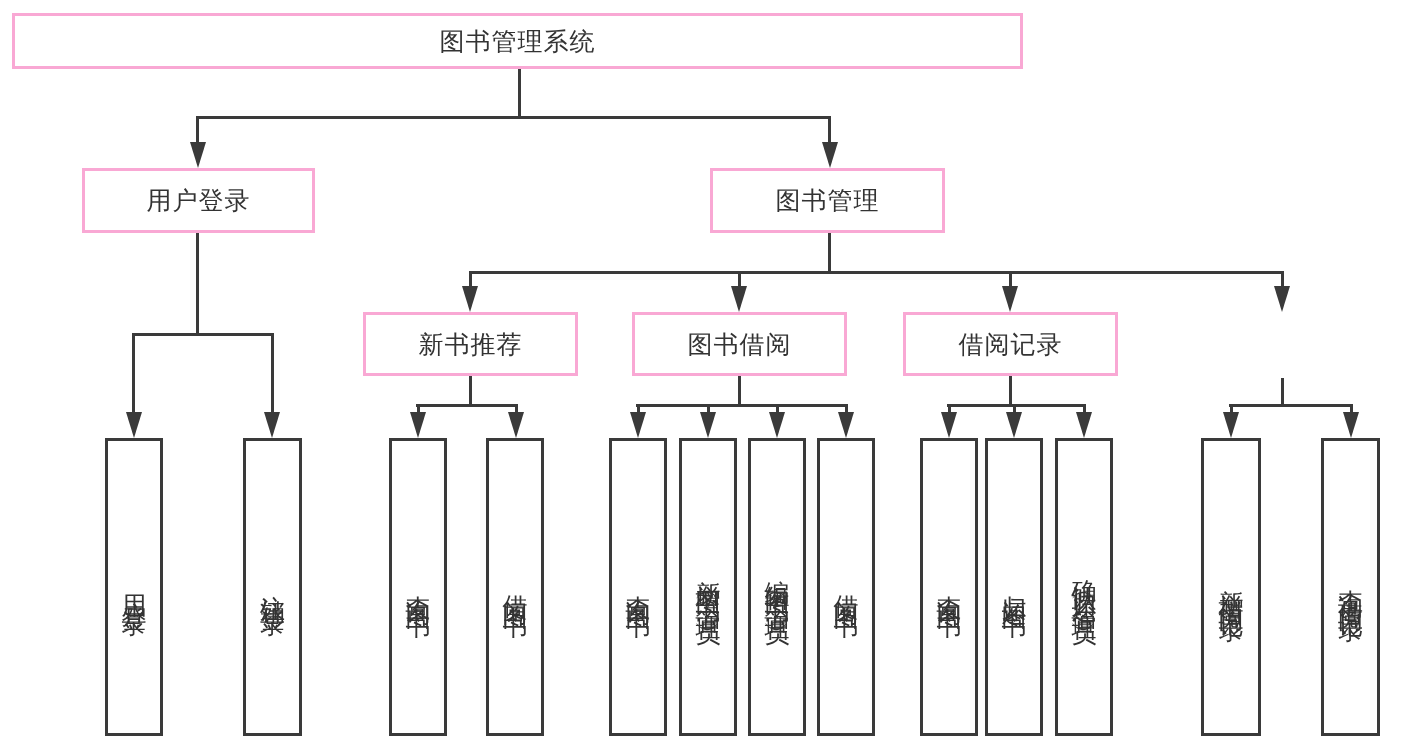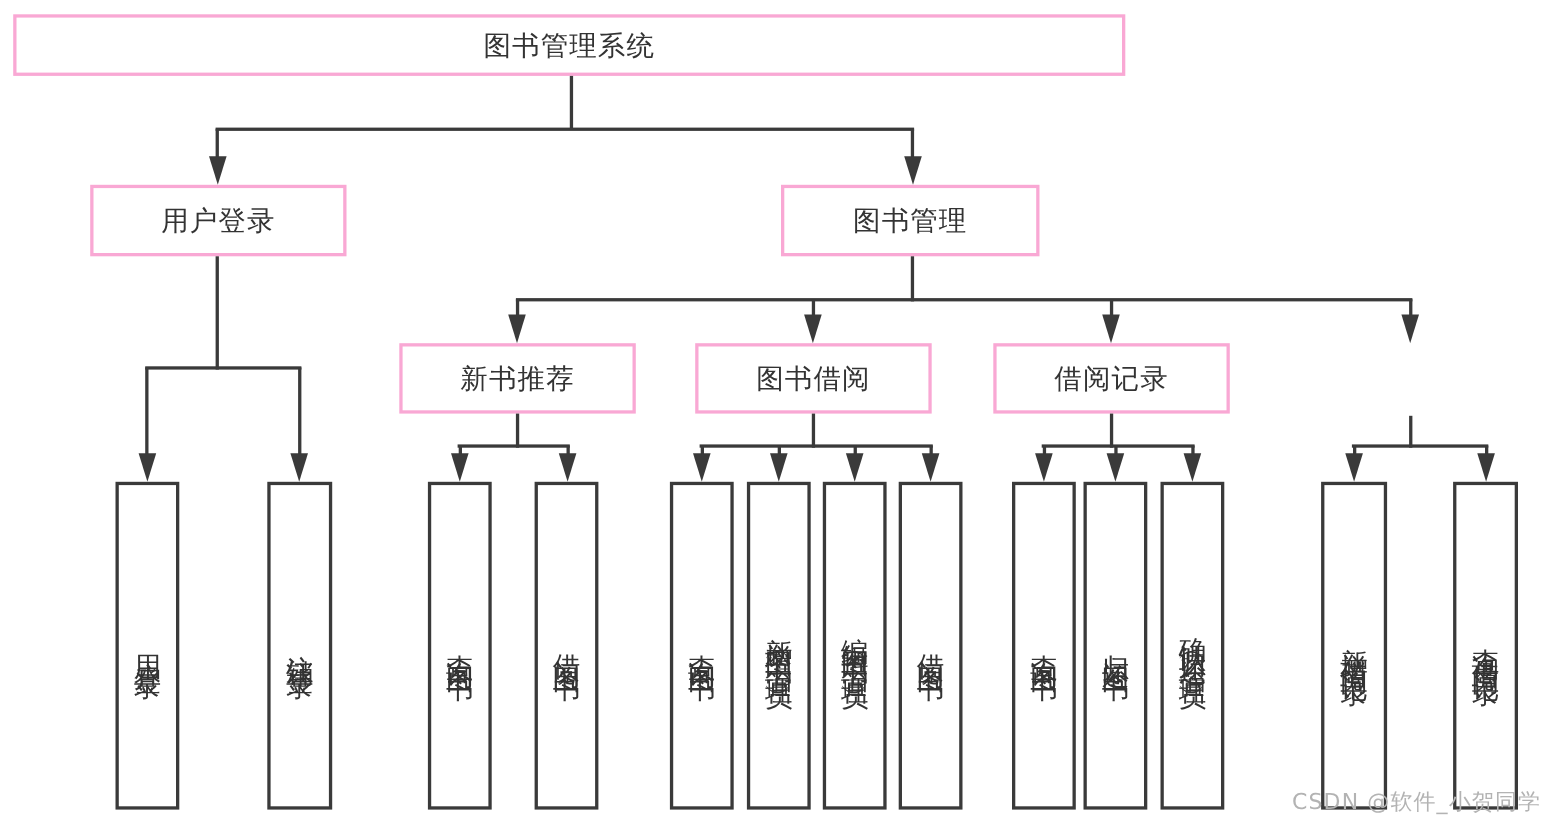--- a/index.html
+++ b/index.html
@@ -192,15 +192,14 @@
   <div class="arrow" style="left:1006px; top:412px;"></div>
   <div class="arrow" style="left:1076px; top:412px;"></div>
 
   <div class="vline" style="left:1281px; top:378px; height:29px;"></div>
   <div class="hline" style="left:1229px; top:404px; width:124px;"></div>
   <div class="vline" style="left:1230px; top:405px; height:10px;"></div>
   <div class="vline" style="left:1350px; top:405px; height:10px;"></div>
   <div class="arrow" style="left:1223px; top:412px;"></div>
   <div class="arrow" style="left:1343px; top:412px;"></div>
 
-  <div class="watermark">CSDN @软件_小贺同学</div>
 
 </div>
 
 </body></html>

